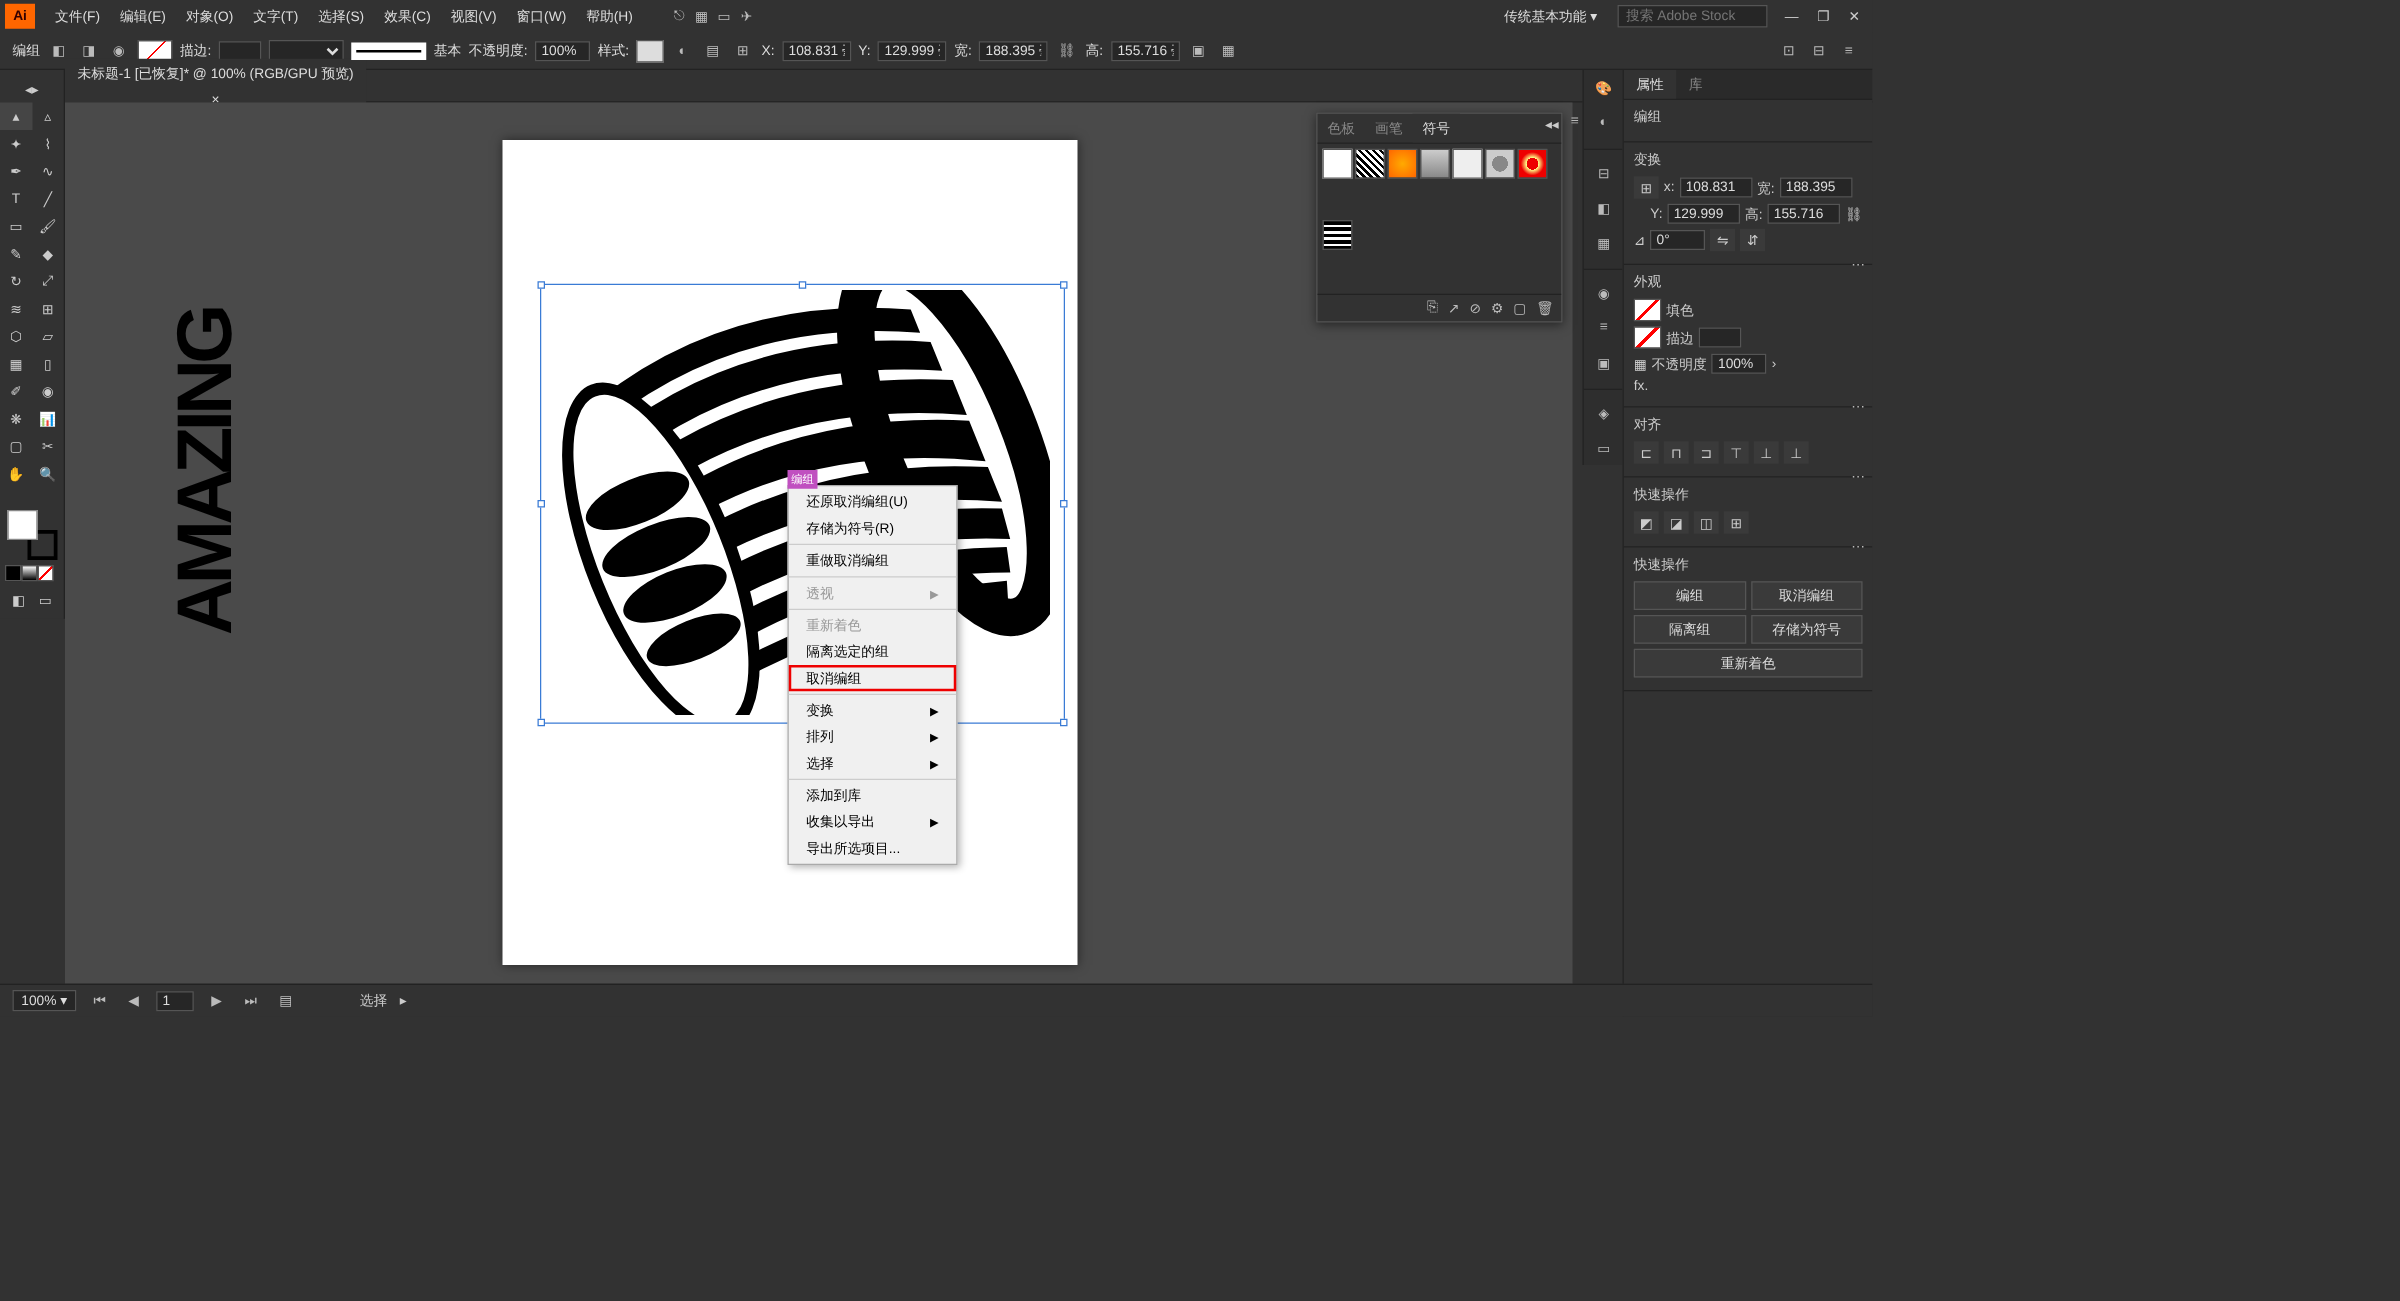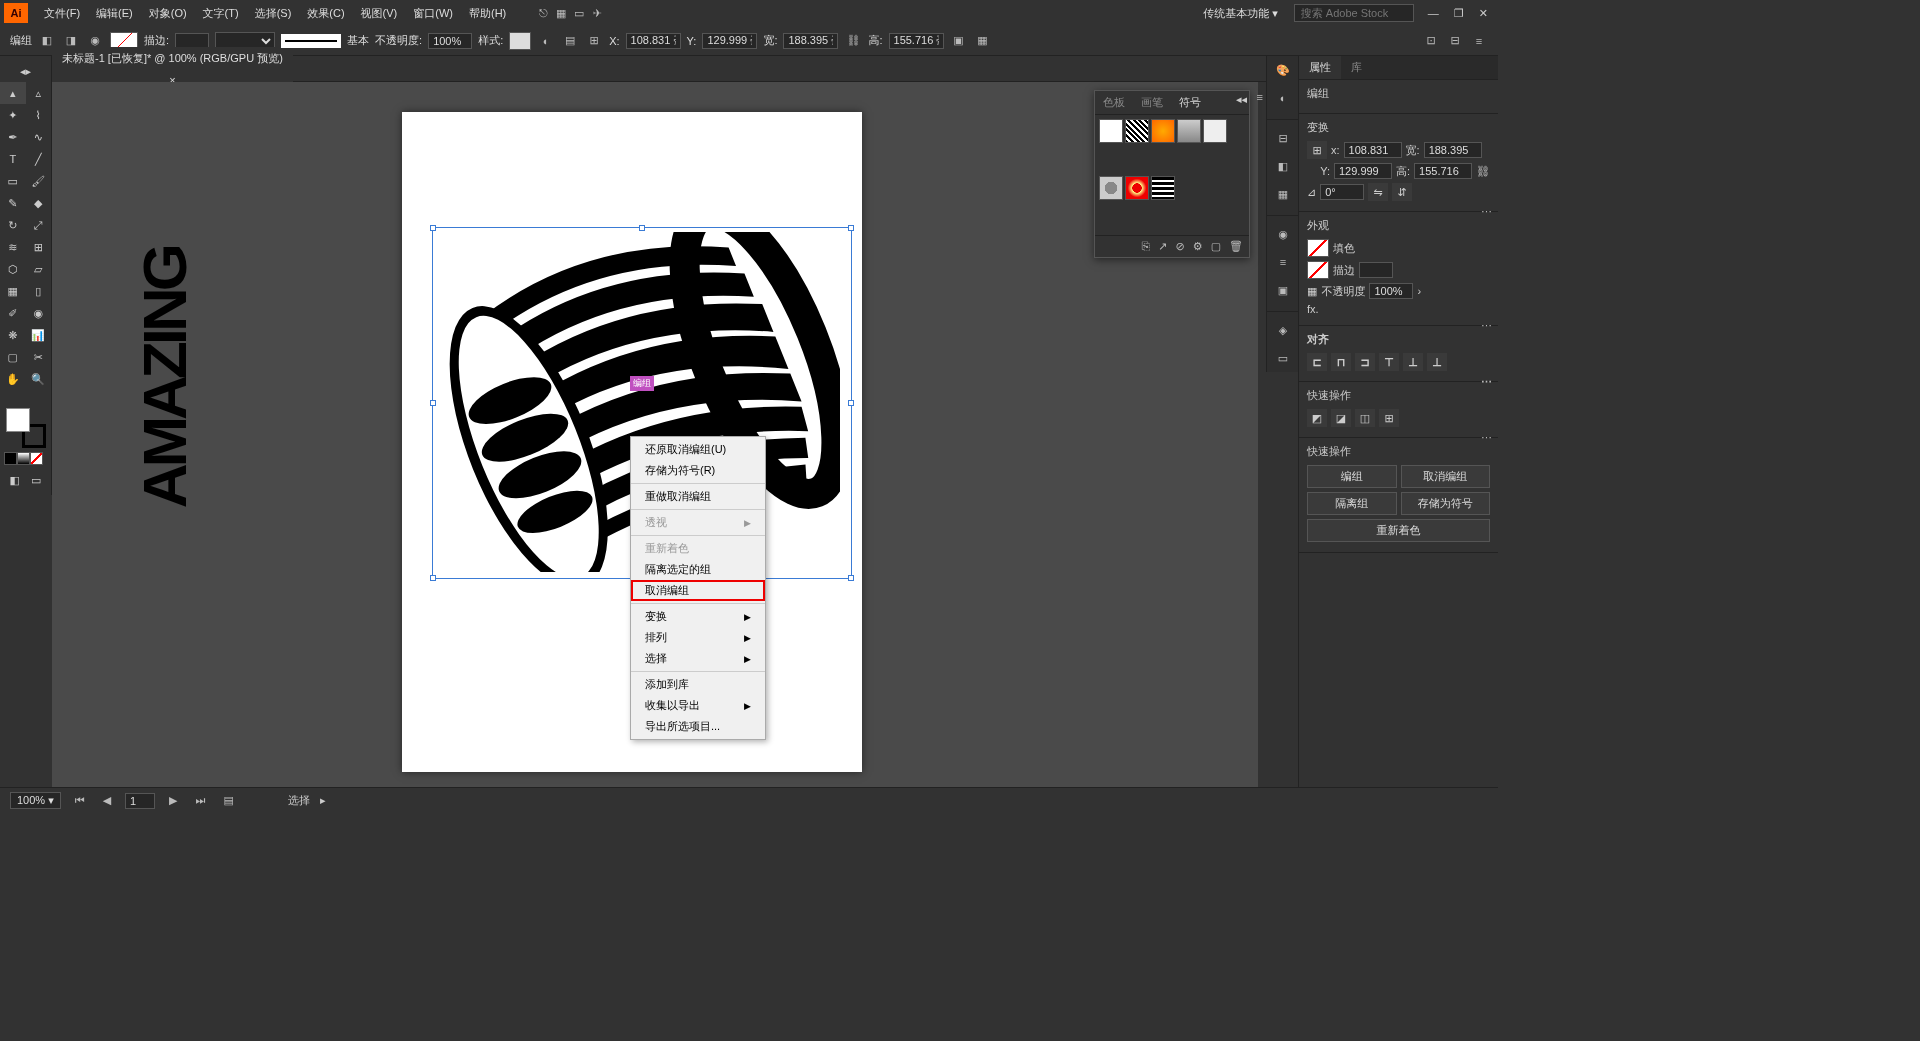--- a/index.html
+++ b/index.html
@@ -54,21 +54,21 @@
 .h-bl { bottom: -3px; left: -3px; } .h-bc { bottom: -3px; left: 50%; margin-left: -3px; } .h-br { bottom: -3px; right: -3px; }
 
 
 .cylinder { position: absolute; left: 388px; top: 150px; width: 400px; height: 340px; }
 .cylinder svg { width: 100%; height: 100%; }
 
 
 .side-text { position: absolute; left: 90px; top: 165px; font-size: 62px; font-weight: 900; color: #000; letter-spacing: -4px; writing-mode: vertical-rl; transform: rotate(180deg); font-family: Impact, sans-serif; line-height: 0.75; }
 
 
-.ctx-menu { position: absolute; left: 578px; top: 306px; width: 136px; background: #f0f0f0; border: 1px solid #aaa; box-shadow: 2px 2px 6px rgba(0,0,0,0.3); color: #000; padding: 2px 0; z-index: 50; margin-top: 48px; }
+.ctx-menu { position: absolute; left: 578px; top: 306px; width: 136px; background: #f0f0f0; border: 1px solid #aaa; box-shadow: 2px 2px 6px rgba(0,0,0,0.3); color: #000; padding: 2px 0; z-index: 50; }
 .ctx-item { padding: 3px 14px; cursor: pointer; display: flex; justify-content: space-between; align-items: center; }
 .ctx-item.disabled { color: #999; }
 .ctx-item.highlight { border: 2px solid #e00; padding: 1px 12px; }
 .ctx-sep { height: 1px; background: #ccc; margin: 2px 0; }
 .ctx-arrow { font-size: 9px; }
 .ctx-label { position: absolute; left: 578px; top: 294px; background: #c050c0; color: #fff; font-size: 9px; padding: 1px 3px; z-index: 51; }
 
 
 .statusbar { position: absolute; bottom: 0; left: 0; right: 0; height: 26px; background: #323232; border-top: 1px solid #222; display: flex; align-items: center; padding: 0 10px; gap: 10px; }
 .zoom-dd { background: #262626; border: 1px solid #555; padding: 1px 6px; color: #ddd; }
@@ -85,21 +85,21 @@
 .panel-tab.active { background: #323232; color: #ddd; }
 .panel-section { padding: 6px 8px; border-bottom: 1px solid #222; }
 .panel-title { color: #ccc; margin-bottom: 6px; }
 .panel-row { display: flex; align-items: center; gap: 4px; margin-bottom: 4px; }
 .panel-input { background: #262626; border: 1px solid #555; padding: 1px 4px; color: #ddd; width: 58px; }
 .panel-btn { flex: 1; background: #3a3a3a; border: 1px solid #555; padding: 3px 0; text-align: center; cursor: pointer; color: #ddd; }
 .align-btn { width: 20px; height: 18px; background: #3a3a3a; display: flex; align-items: center; justify-content: center; cursor: pointer; }
 .panel-menu-icon { position: absolute; right: 6px; color: #bbb; cursor: pointer; }
 
 
-.symbols-popup { position: absolute; right: 248px; top: 90px; width: 156px; background: #323232; border: 1px solid #555; box-shadow: 0 2px 8px rgba(0,0,0,0.5); }
+.symbols-popup { position: absolute; right: 248px; top: 90px; width: 197px; background: #323232; border: 1px solid #555; box-shadow: 0 2px 8px rgba(0,0,0,0.5); }
 .symbols-tabs { display: flex; border-bottom: 1px solid #222; padding-right: 18px; position: relative; }
 .symbols-tab { padding: 4px 8px; cursor: pointer; color: #888; }
 .symbols-tab.active { color: #ddd; background: #323232; }
 .symbols-collapse { position: absolute; right: 2px; top: 2px; cursor: pointer; }
 .symbols-grid { display: flex; flex-wrap: wrap; padding: 4px; gap: 2px; min-height: 120px; }
 .sym { width: 24px; height: 24px; border: 1px solid #555; background: #fff; }
 .sym.dark { background: #000; }
 .sym.orange { background: radial-gradient(circle, #ffaa00, #ff6600); }
 .sym.gray { background: linear-gradient(#ccc, #888); }
 .sym.hatch { background: repeating-linear-gradient(45deg,#000,#000 2px,#fff 2px,#fff 4px); }
@@ -447,21 +447,21 @@
         <span>▦</span>
         <span>不透明度</span>
         <input class="panel-input" style="width: 44px;" value="100%">
         <span>›</span>
       </div>
     <div class="panel-row">
         <span>fx.</span>
       </div>
     <span class="panel-menu-icon">⋯</span>
   </div>
-  <div class="panel-section" style="position:relative;font-weight:bold;">
+  <div class="panel-section" style="position:relative;">
     <div class="panel-title">对齐</div>
     <div class="panel-row">
       <span class="align-btn">⊏</span>
       <span class="align-btn">⊓</span>
       <span class="align-btn">⊐</span>
       <span class="align-btn">⊤</span>
       <span class="align-btn">⊥</span>
       <span class="align-btn">⊥</span>
     </div>
     <span class="panel-menu-icon">⋯</span>

